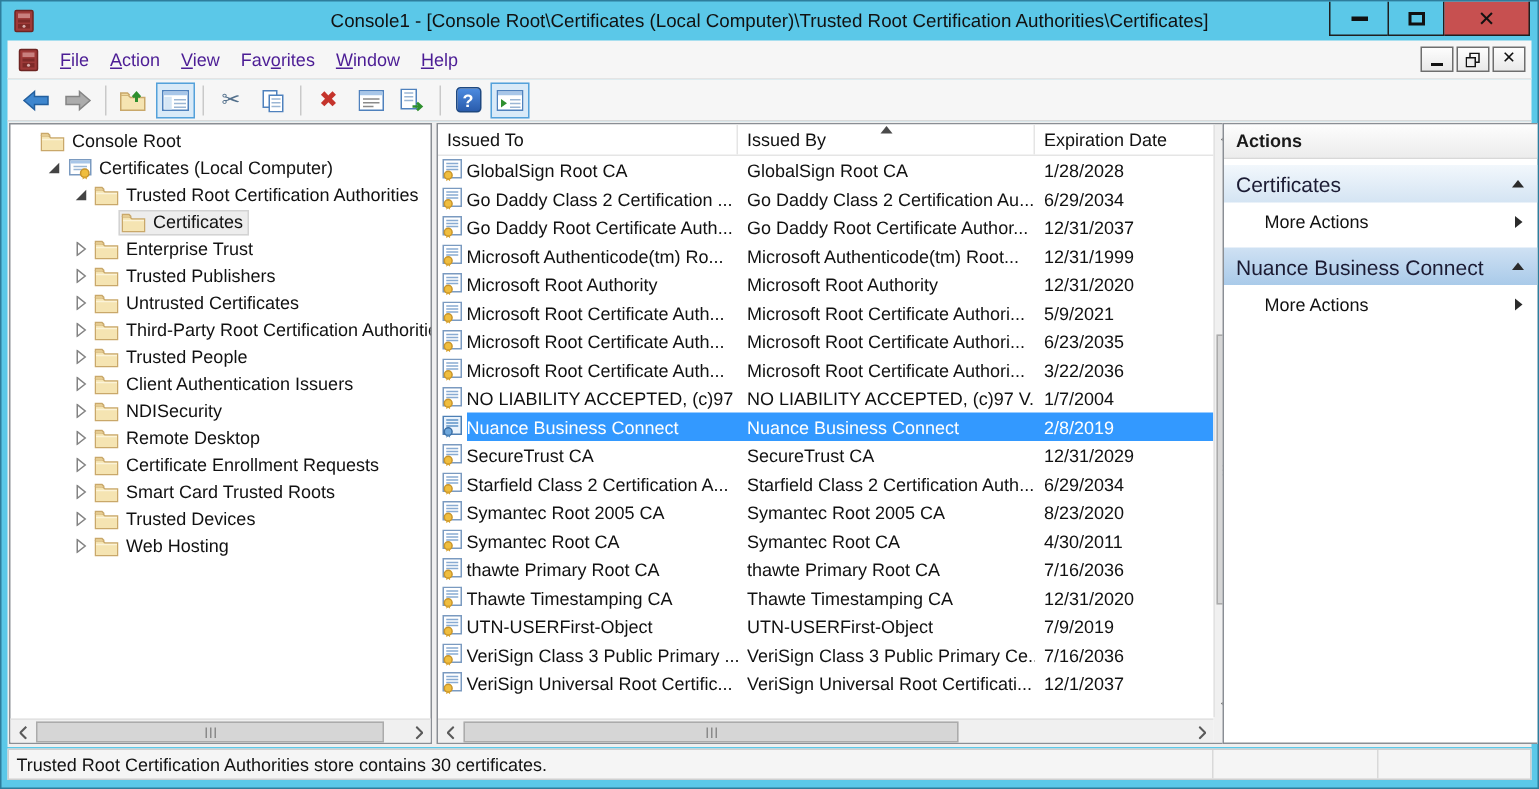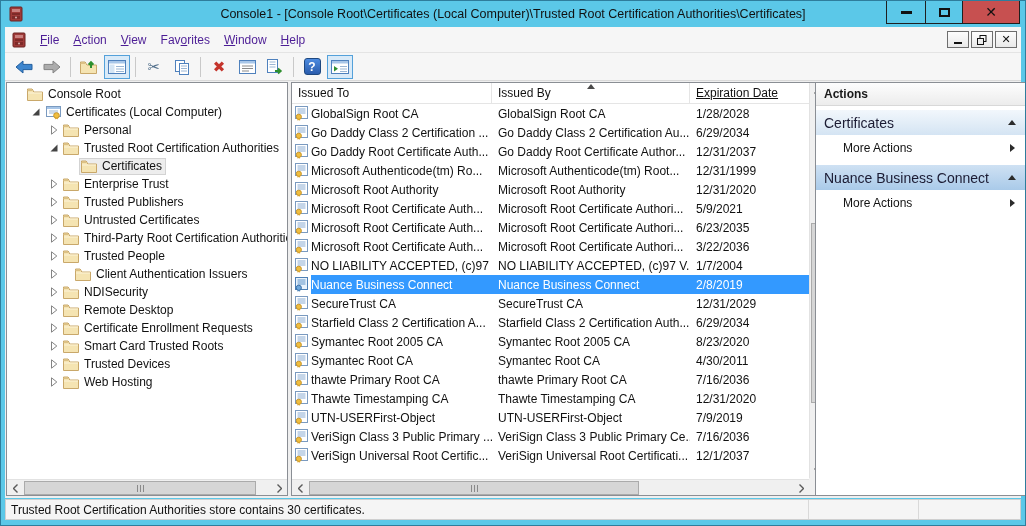--- a/index.html
+++ b/index.html
@@ -62,21 +62,21 @@
   .grip-h { width:7px; height:1px; background:#8a8a8a; }
   .vscroll { position:absolute; top:0; right:0; bottom:17px; width:17px; background:#F0F0F0; border-left:1px solid #E2E2E2; }
   .vsb-arrow { position:absolute; left:0; width:16px; height:16px; display:flex; align-items:center; justify-content:center; color:#5a5a5a; font-size:9px; }
   .vsb-arrow.up { top:0; } .vsb-arrow.down { bottom:0; }
   .v-thumb { position:absolute; left:1px; width:14px; top:140px; height:180px; background:#D6D6D6; border:1px solid #ABABAB; display:flex; flex-direction:column; align-items:center; justify-content:center; gap:2px; }
   .corner { position:absolute; right:0; bottom:0; width:17px; height:17px; background:#F0F0F0; }
 
   
   .lv-header { position:absolute; top:0; left:0; right:17px; height:21px; display:flex; background:#fff; border-bottom:1px solid #E5E5E5; font-size:12px; color:#111; }
   .hcell { position:relative; padding:3px 0 0 6px; border-right:1px solid #E5E5E5; white-space:nowrap; }
-  .h1 { width:200px; } .h2 { width:198px; } .h3 { flex:1; border-right:none;text-decoration:underline; }
+  .h1 { width:200px; } .h2 { width:198px; } .h3 { flex:1; border-right:none; }
   .sort-arrow { position:absolute; top:1px; left:50%; margin-left:-4px; width:0; height:0; border-left:4px solid transparent; border-right:4px solid transparent; border-bottom:5px solid #4a4a4a; }
   .lv-body { position:absolute; top:21px; left:0; right:17px; bottom:17px; overflow:hidden; }
   .lv-row { height:19px; display:flex; align-items:center; font-size:12px; color:#111; white-space:nowrap; cursor:default; }
   .lv-icon { width:19px; height:16px; padding-left:2px; flex:none; display:inline-flex; align-items:center; }
   .lc1 { width:181px; overflow:hidden; } .lc2 { width:198px; padding-left:6px; overflow:hidden; } .lc3 { flex:1; padding-left:6px; overflow:hidden; }
   .lv-row.sel { background:linear-gradient(to right,#fff 0,#fff 19px,#3399FF 19px); color:#fff; }
 
   
   .actions-title { height:23px; background:linear-gradient(#FDFDFD,#ECECEC); border-bottom:1px solid #D8D8D8; font-size:12px; font-weight:bold; color:#1a1a1a; padding:4px 0 0 8px; }
   .act-section { margin-top:4px; }
@@ -291,37 +291,20 @@
                   <circle cx="11.5" cy="10.5" r="2.8" fill="#F0BE3E" stroke="#C8952C"></circle>
                   <path d="M10.3 12.8 L10 14.6 L11.5 13.6 L13 14.6 L12.7 12.8" fill="#D8A22C"></path>
                 </svg>
               </span>
               <span>Certificates (Local Computer)</span>
             </span>
           </div>
           <div class="tree-row" style="padding-left: 40px;">
             <span class="expander">
               <svg width="10" height="10" viewBox="0 0 10 10">
-                <path d="M2.5 0.8 L7.8 5 L2.5 9.2 Z" fill="#fff" stroke="#848484"></path>
-              </svg>
-            </span>
-            <span class="node-box">
-              <span class="tree-icon">
-                <svg width="16" height="14" viewBox="0 0 16 14">
-                  <path d="M0.5 3.5 L5.5 3.5 L7 5 L15.5 5 L15.5 13.5 L0.5 13.5 Z" fill="#F5E4B2" stroke="#C9A86A"></path>
-                  <path d="M0.5 3.5 L0.5 2 L5 2 L6.5 3.5" fill="#EFD9A0" stroke="#C9A86A"></path>
-                  <path d="M1 6 H15" stroke="#FCF3D8"></path>
-                </svg>
-              </span>
-              <span>Personal</span>
-            </span>
-          </div>
-          <div class="tree-row" style="padding-left: 40px;">
-            <span class="expander">
-              <svg width="10" height="10" viewBox="0 0 10 10">
                 <path d="M8.5 1.5 L8.5 8.5 L1.5 8.5 Z" fill="#444"></path>
               </svg>
             </span>
             <span class="node-box">
               <span class="tree-icon">
                 <svg width="16" height="14" viewBox="0 0 16 14">
                   <path d="M0.5 3.5 L5.5 3.5 L7 5 L15.5 5 L15.5 13.5 L0.5 13.5 Z" fill="#F5E4B2" stroke="#C9A86A"></path>
                   <path d="M0.5 3.5 L0.5 2 L5 2 L6.5 3.5" fill="#EFD9A0" stroke="#C9A86A"></path>
                   <path d="M1 6 H15" stroke="#FCF3D8"></path>
                 </svg>
@@ -420,21 +403,21 @@
               <span class="tree-icon">
                 <svg width="16" height="14" viewBox="0 0 16 14">
                   <path d="M0.5 3.5 L5.5 3.5 L7 5 L15.5 5 L15.5 13.5 L0.5 13.5 Z" fill="#F5E4B2" stroke="#C9A86A"></path>
                   <path d="M0.5 3.5 L0.5 2 L5 2 L6.5 3.5" fill="#EFD9A0" stroke="#C9A86A"></path>
                   <path d="M1 6 H15" stroke="#FCF3D8"></path>
                 </svg>
               </span>
               <span>Trusted People</span>
             </span>
           </div>
-          <div class="tree-row" style="padding-left: 40px; gap: 12px;">
+          <div class="tree-row" style="padding-left: 40px;">
             <span class="expander">
               <svg width="10" height="10" viewBox="0 0 10 10">
                 <path d="M2.5 0.8 L7.8 5 L2.5 9.2 Z" fill="#fff" stroke="#848484"></path>
               </svg>
             </span>
             <span class="node-box">
               <span class="tree-icon">
                 <svg width="16" height="14" viewBox="0 0 16 14">
                   <path d="M0.5 3.5 L5.5 3.5 L7 5 L15.5 5 L15.5 13.5 L0.5 13.5 Z" fill="#F5E4B2" stroke="#C9A86A"></path>
                   <path d="M0.5 3.5 L0.5 2 L5 2 L6.5 3.5" fill="#EFD9A0" stroke="#C9A86A"></path>

